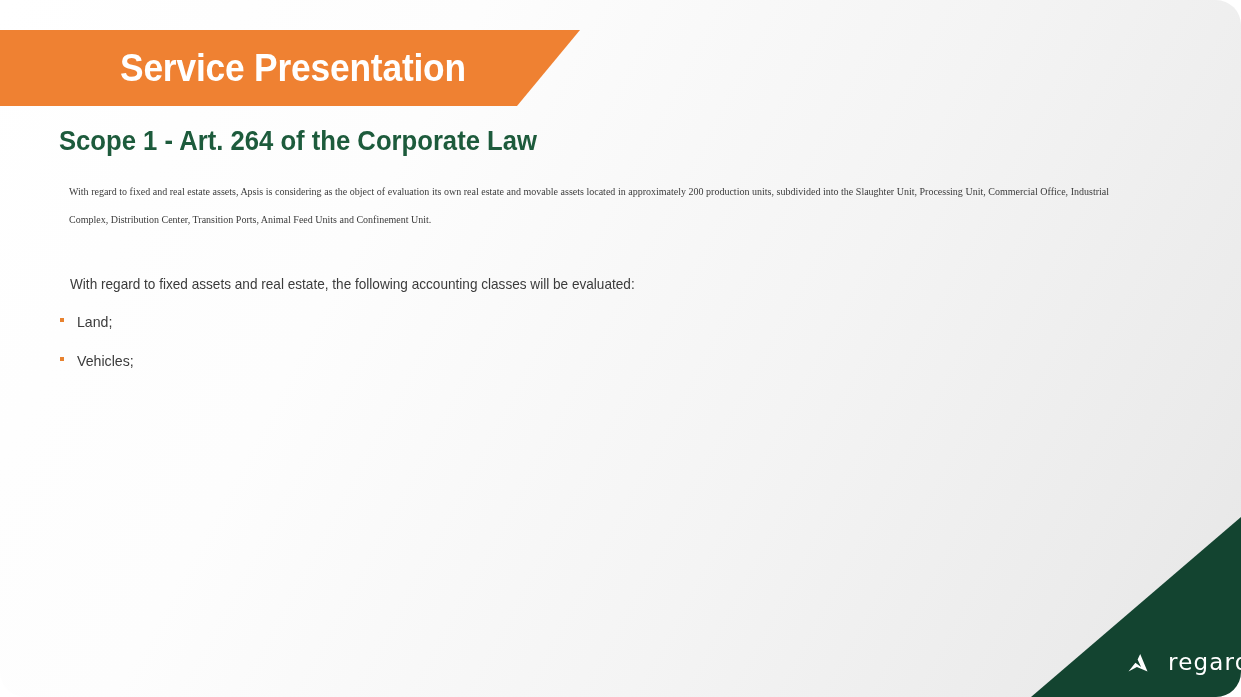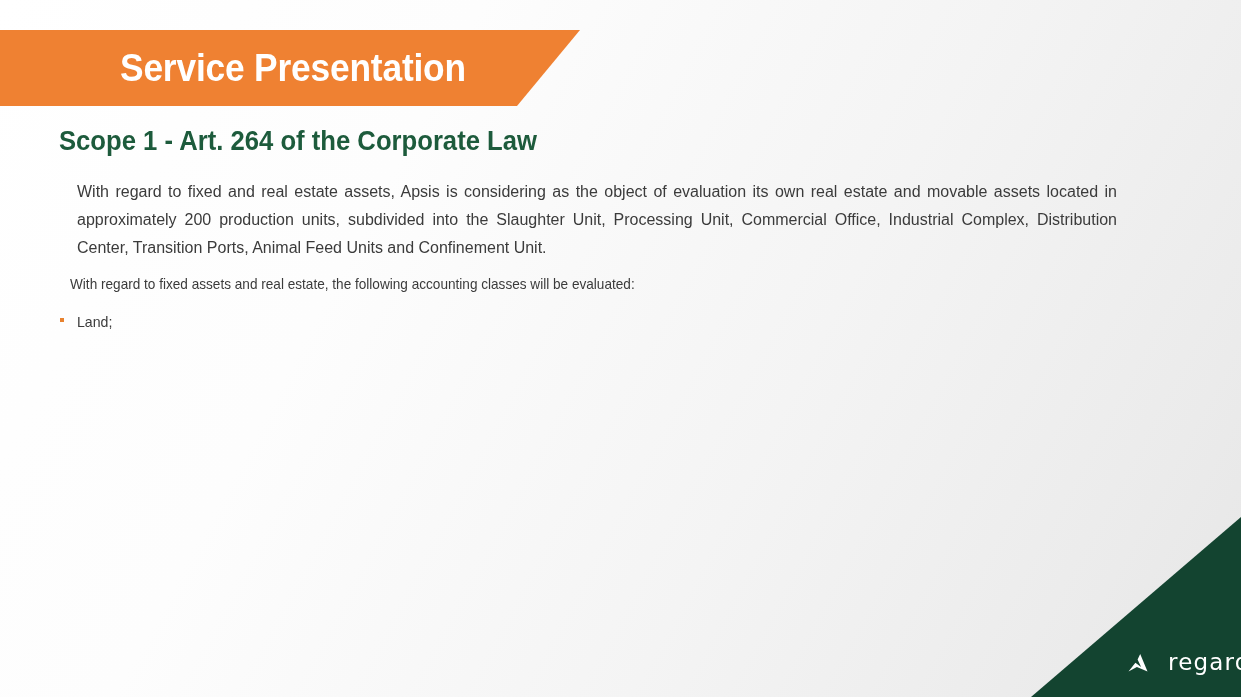--- a/index.html
+++ b/index.html
@@ -13,20 +13,21 @@
     font-family: "Liberation Sans", sans-serif;
     background: #ffffff;
   }
 
   .slide {
     position: relative;
     width: 1241px;
     height: 697px;
     background: linear-gradient(118deg, #ffffff 0%, #fdfdfd 30%, #f4f4f4 62%, #ebebeb 88%, #e6e6e6 100%);
     overflow: hidden;
+    border-radius: 25px;
   }
 
   
   .title-banner {
     position: absolute;
     left: 0;
     top: 30px;
     width: 580px;
     height: 76px;
     background: #ef8132;
@@ -59,28 +60,29 @@
     line-height: 36px;
     white-space: nowrap;
     font-family: "Liberation Sans Narrow", "Liberation Sans", sans-serif;
     transform: scaleX(0.95);
     transform-origin: left center;
   }
 
   
   .para-justified {
     position: absolute;
-    left: 77px;
+    left: 69px;
     top: 178px;
     width: 1040px;
     color: #3b3b3b;
-    font-size: 16px;
+    font-size: 10px;
     line-height: 28px;
     text-align: justify;
     text-justify: inter-word;
+    font-family: Liberation Serif, serif;
   }
 
   .para-plain {
     position: absolute;
     left: 70px;
     top: 272px;
     width: 1040px;
     color: #3b3b3b;
     font-size: 14.4px;
     line-height: 24px;
@@ -180,20 +182,24 @@
 
   <div class="para-justified">With regard to fixed and real estate assets, Apsis is considering as the object of evaluation its own real estate and movable assets located in approximately 200 production units, subdivided into the Slaughter Unit, Processing Unit, Commercial Office, Industrial Complex, Distribution Center, Transition Ports, Animal Feed Units and Confinement Unit.</div>
 
   <div class="para-plain">With regard to fixed assets and real estate, the following accounting classes will be evaluated:</div>
 
   <ul class="bullets">
     <li class="bullet-row">
       <span class="bullet-marker"></span>
       <span class="bullet-label">Land;</span>
     </li>
+    <li class="bullet-row">
+      <span class="bullet-marker"></span>
+      <span class="bullet-label">Vehicles;</span>
+    </li>
   </ul>
 
   <div class="corner-orange"></div>
   <div class="corner-green"></div>
 
   <div class="logo">
     <svg class="logo-mark" viewBox="0 0 34 21">
       <path d="M19.5 19.6 L12.2 2.0 L9.6 7.4 L13.1 15.0 L7.4 10.8 L0.5 19.6 L8.9 14.9 Z" fill="#ffffff"></path>
       <path d="M22.6 19.6 L15.0 6.2 L17.4 11.8 L14.2 12.4 Z" fill="#ffffff" opacity="0"></path>
     </svg>

